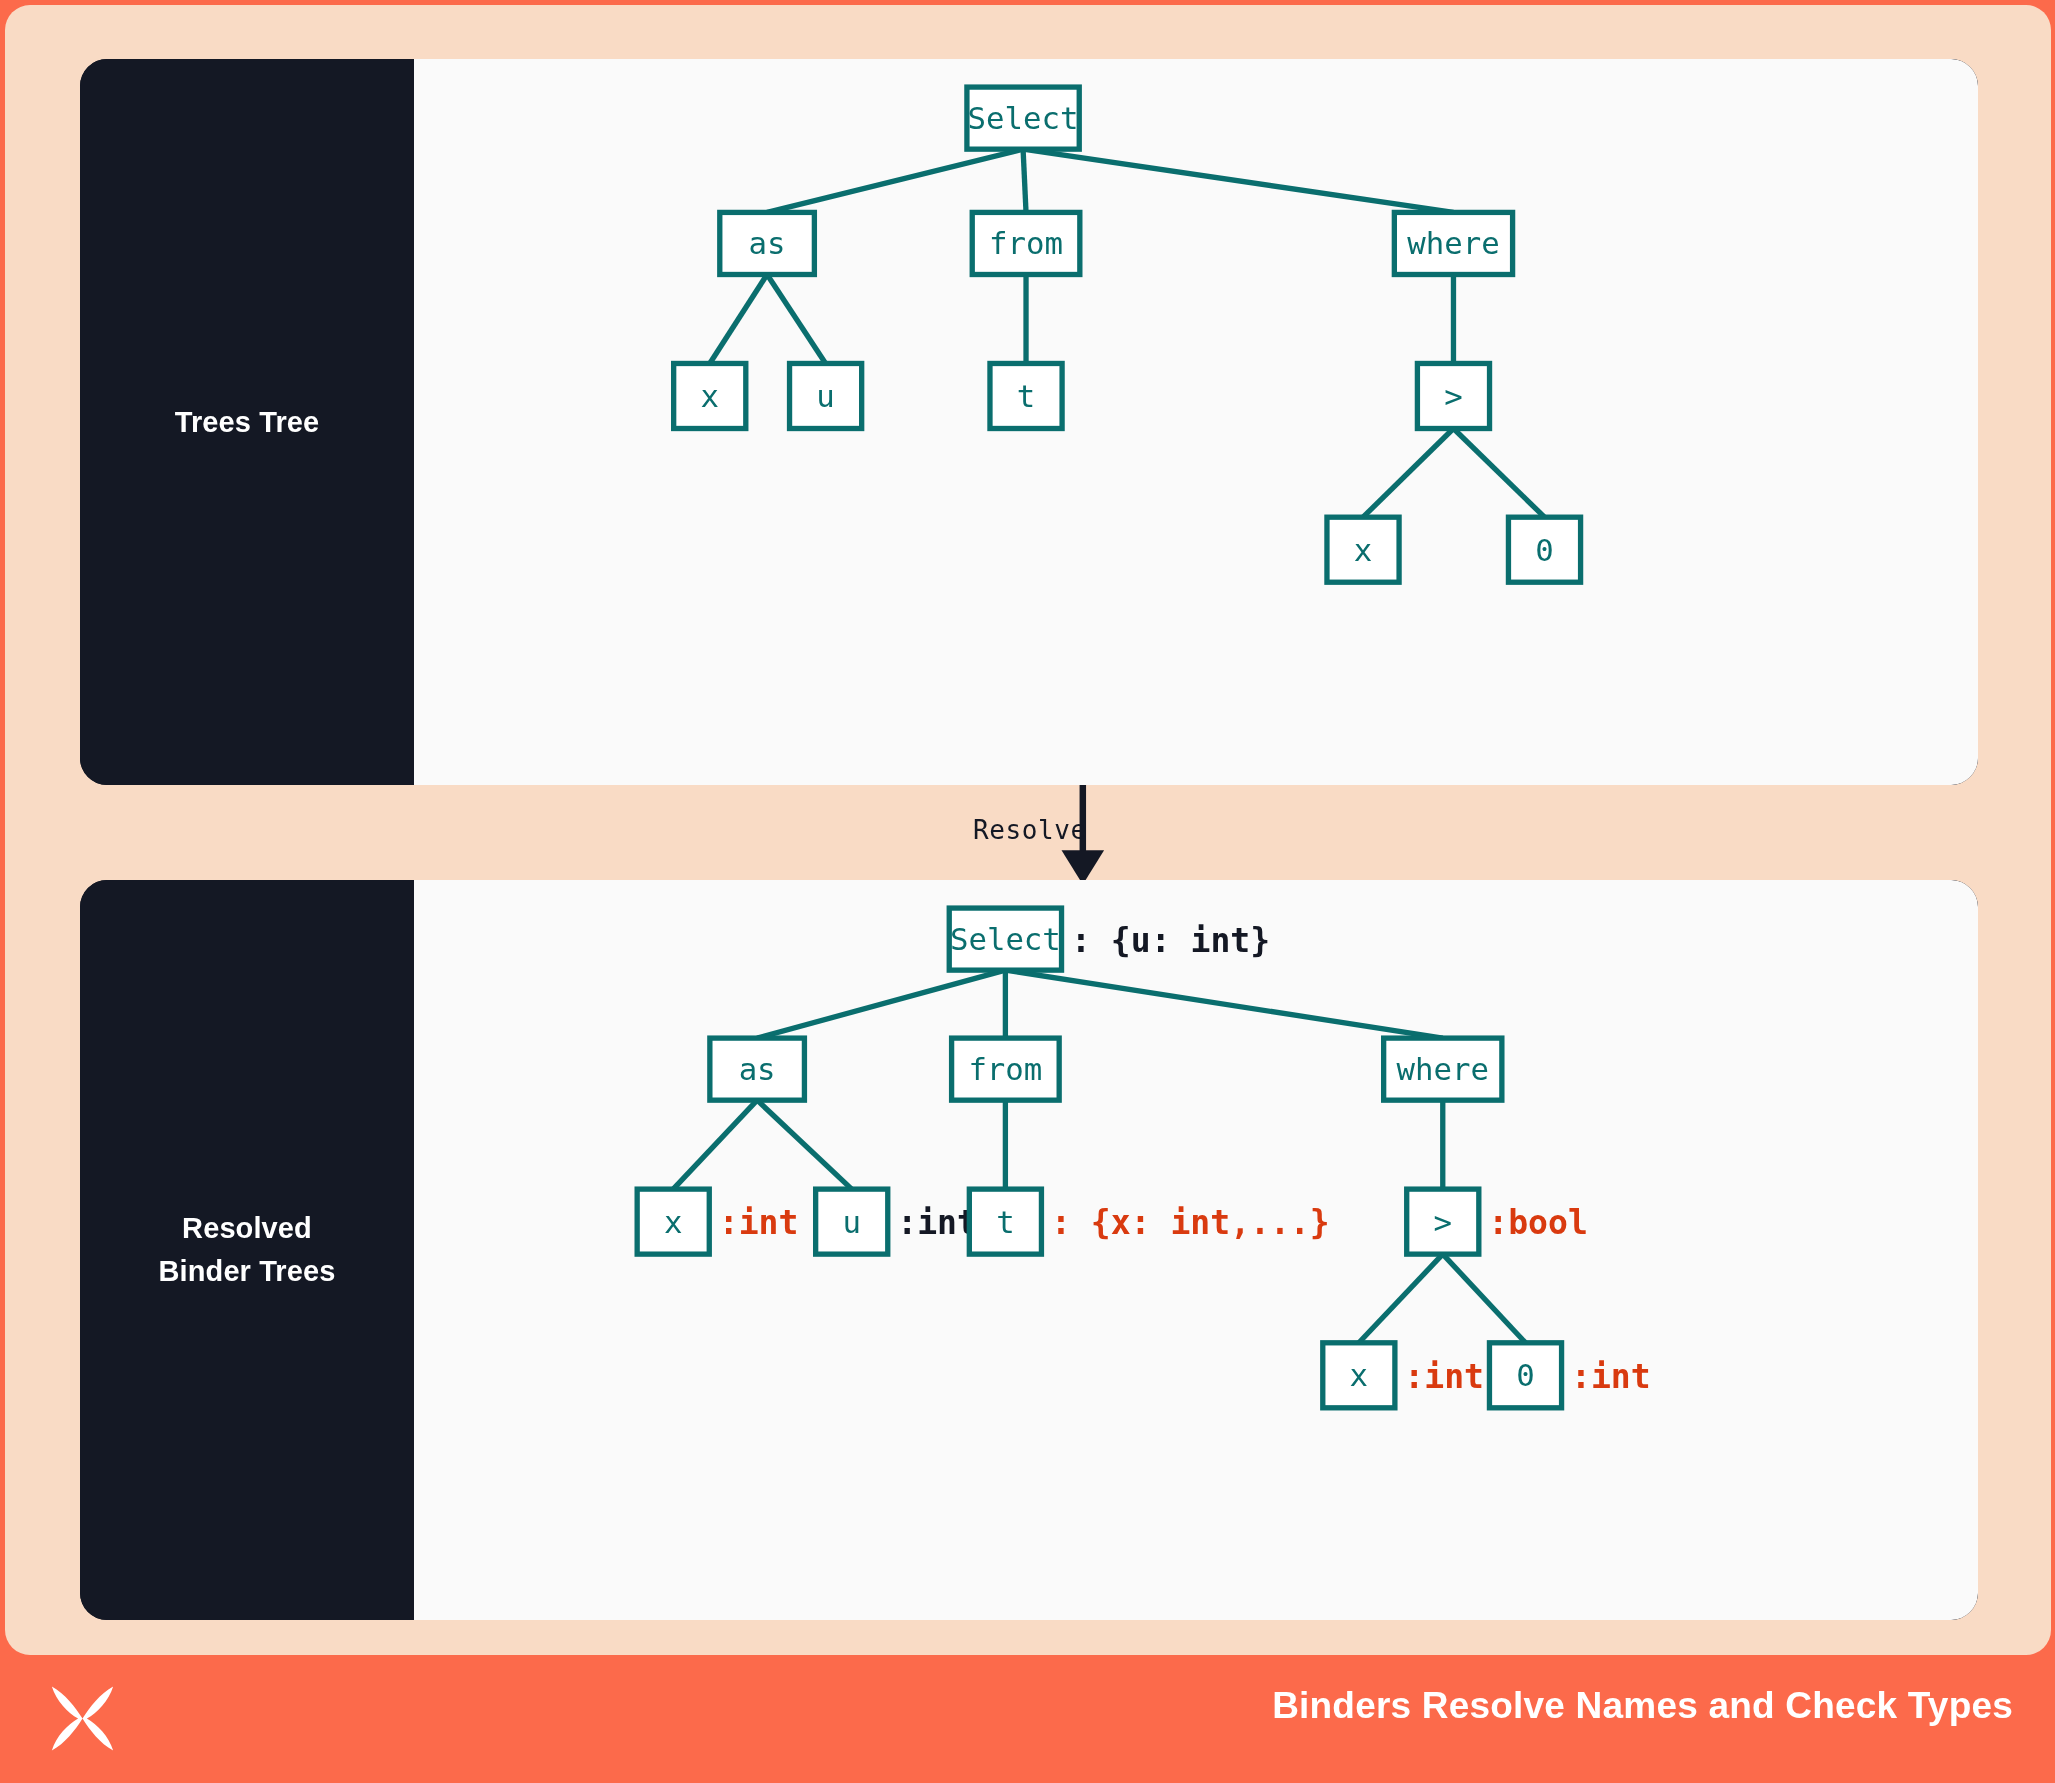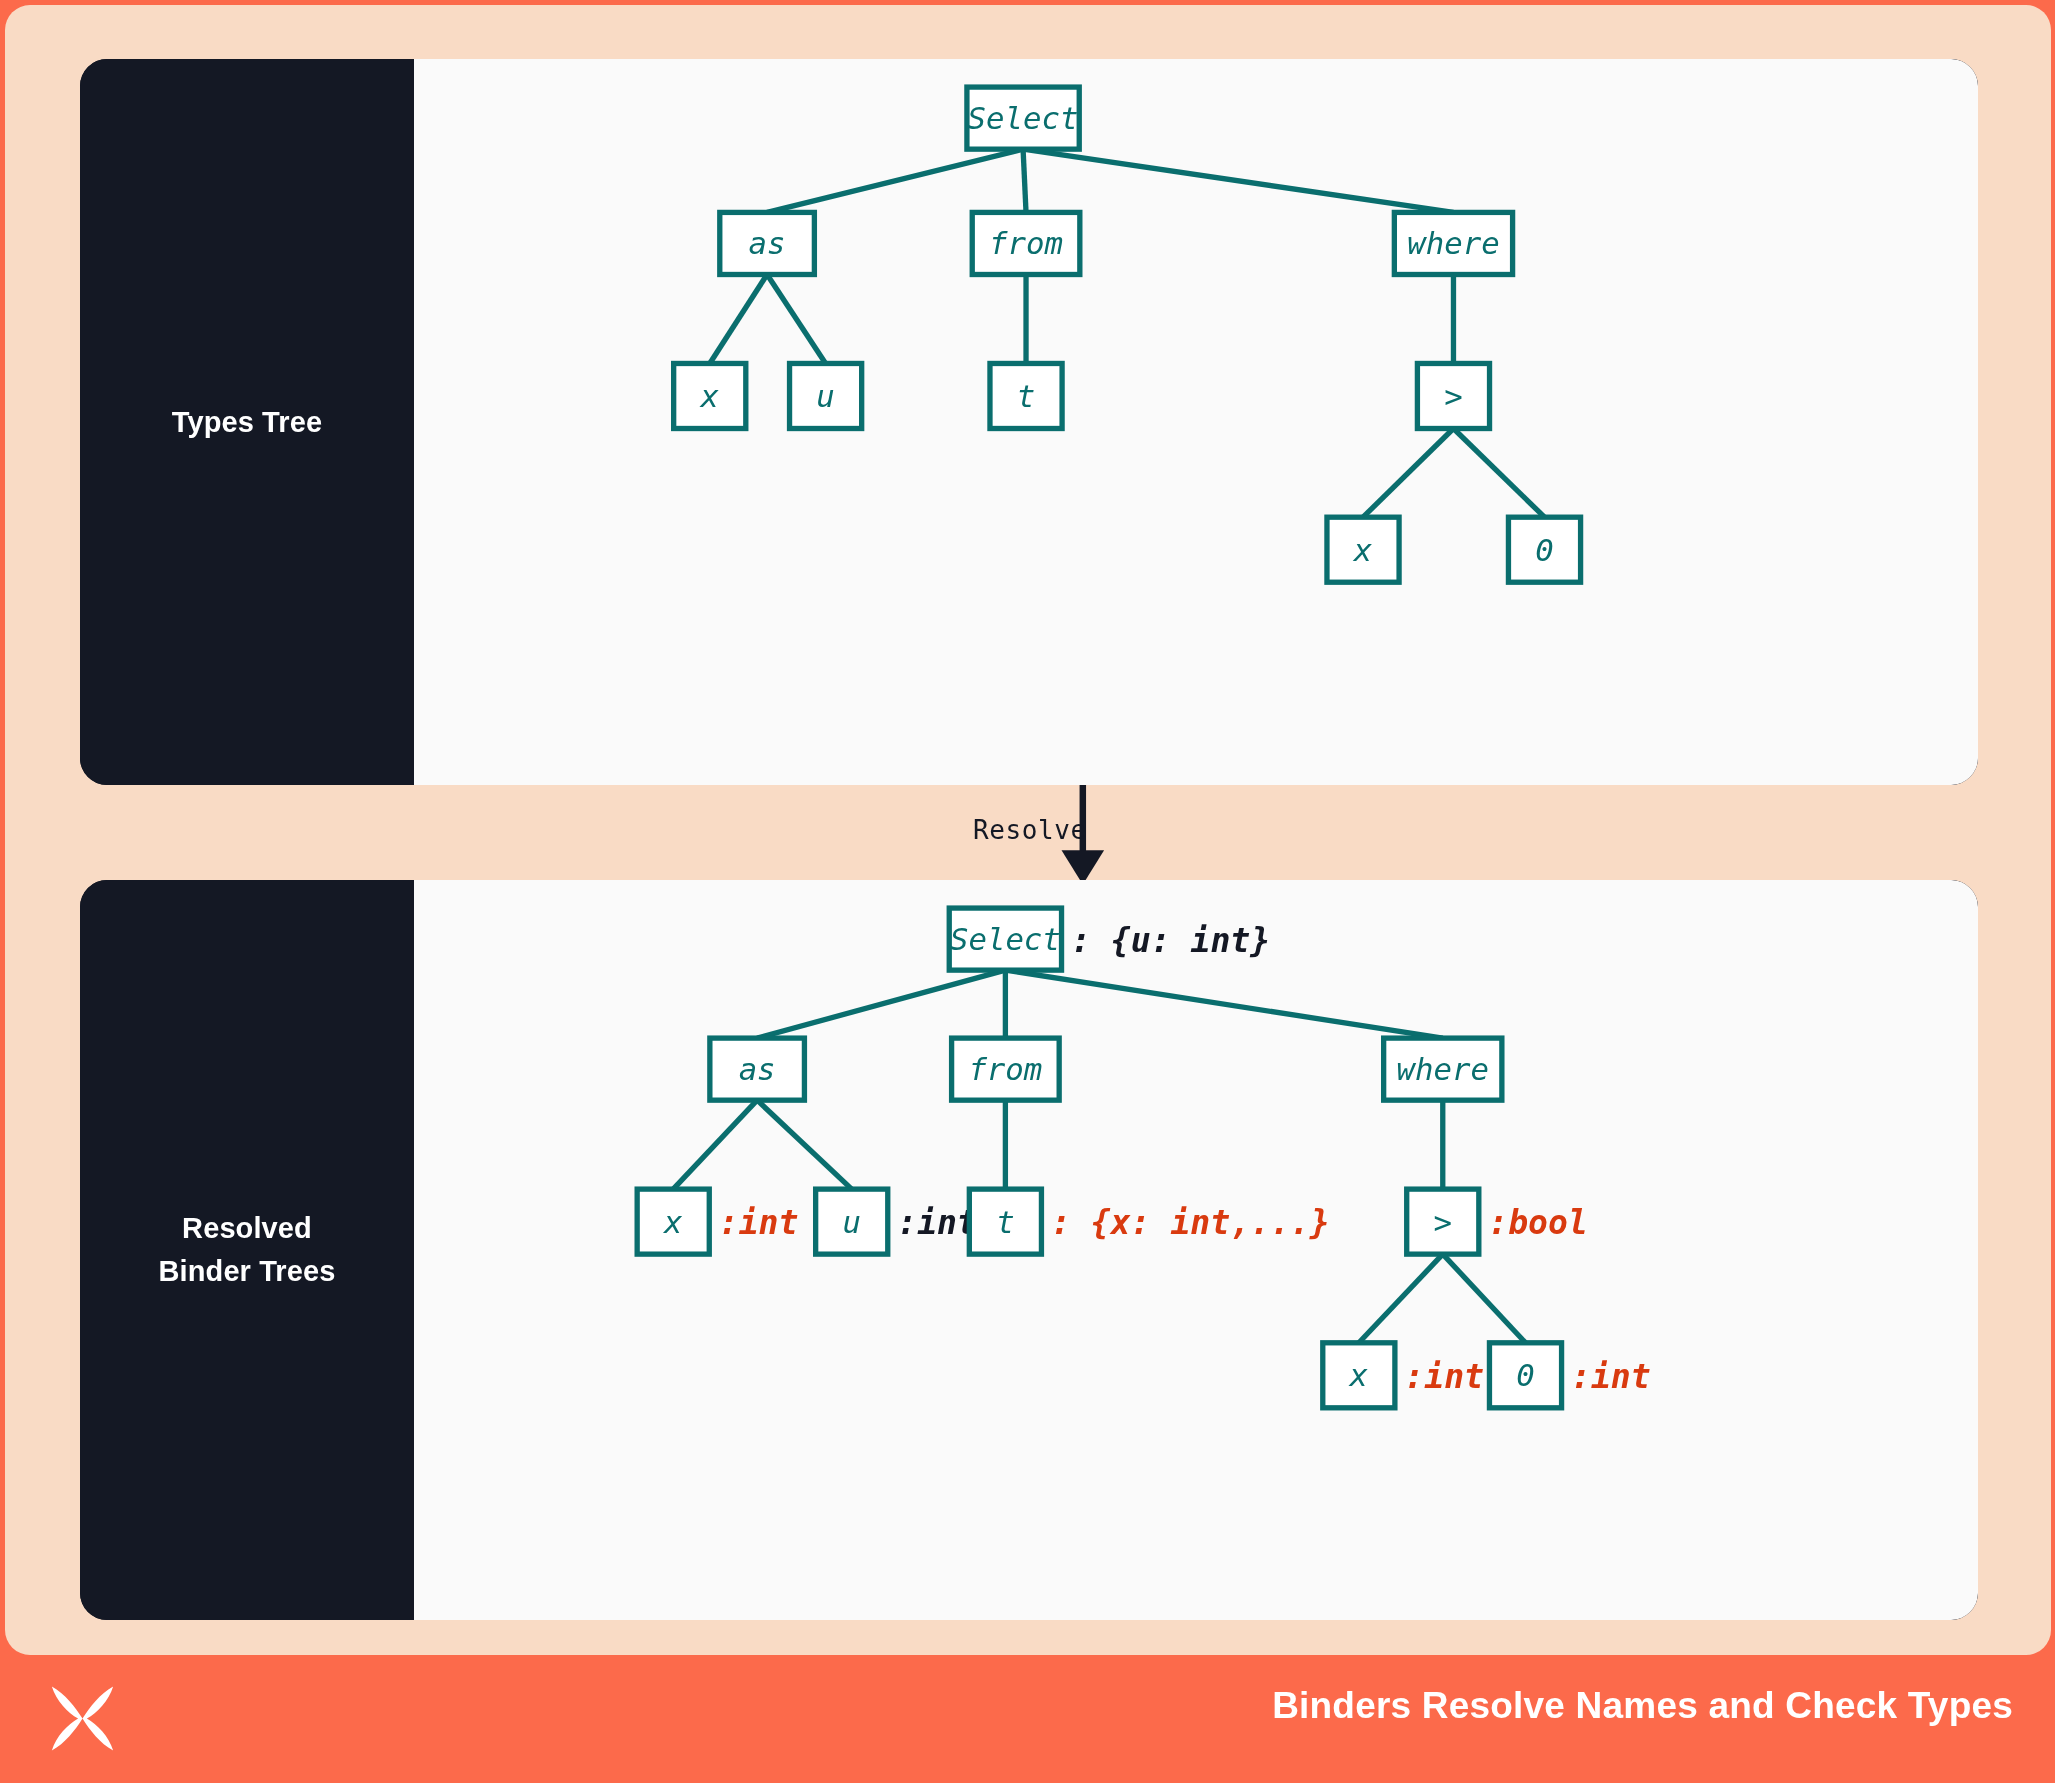--- a/index.html
+++ b/index.html
@@ -40,21 +40,20 @@
     color:#ffffff;
     font-size:29px;font-weight:700;line-height:1.48;
     text-align:center;
     letter-spacing:0.1px;
     white-space:pre-line;
   }
   .panel-canvas{
     flex:1 1 auto;
     background:#fafafa;
     position:relative;
-    font-style:italic;
   }
   #panel-syntax-tree .panel-canvas{border-radius:0 26px 26px 0;}
   #panel-resolved   .panel-canvas{border-radius:0 26px 26px 0;}
 
   .tree-svg{position:absolute;left:0;top:0;width:100%;height:100%;display:block;}
 
   
   #binder-band{
     position:absolute;
     left:80px;top:785px;width:1898px;height:95px;
@@ -84,21 +83,21 @@
     letter-spacing:0.2px;
   }
 </style>
 </head>
 <body>
 
 <div id="poster">
   <div id="inner-canvas"></div>
 
   <div class="panel" id="panel-syntax-tree">
-    <div class="panel-sidebar">Types Tree</div>
+    <div class="panel-sidebar">Trees Tree</div>
     <div class="panel-canvas">
       <svg class="tree-svg" id="svg-syntax-tree" viewBox="0 0 2645 1228" preserveAspectRatio="xMidYMid meet">
           <g>
             <line x1="1030" y1="152.5" x2="597" y2="259.5" stroke="#0a6e6e" stroke-width="9"></line>
             <line x1="1030" y1="152.5" x2="1035" y2="259.5" stroke="#0a6e6e" stroke-width="9"></line>
             <line x1="1030" y1="152.5" x2="1758" y2="259.5" stroke="#0a6e6e" stroke-width="9"></line>
             <line x1="597" y1="364.5" x2="500" y2="515" stroke="#0a6e6e" stroke-width="9"></line>
             <line x1="597" y1="364.5" x2="696" y2="515" stroke="#0a6e6e" stroke-width="9"></line>
             <line x1="1035" y1="364.5" x2="1035" y2="515" stroke="#0a6e6e" stroke-width="9"></line>
             <line x1="1758" y1="364.5" x2="1758" y2="515" stroke="#0a6e6e" stroke-width="9"></line>

